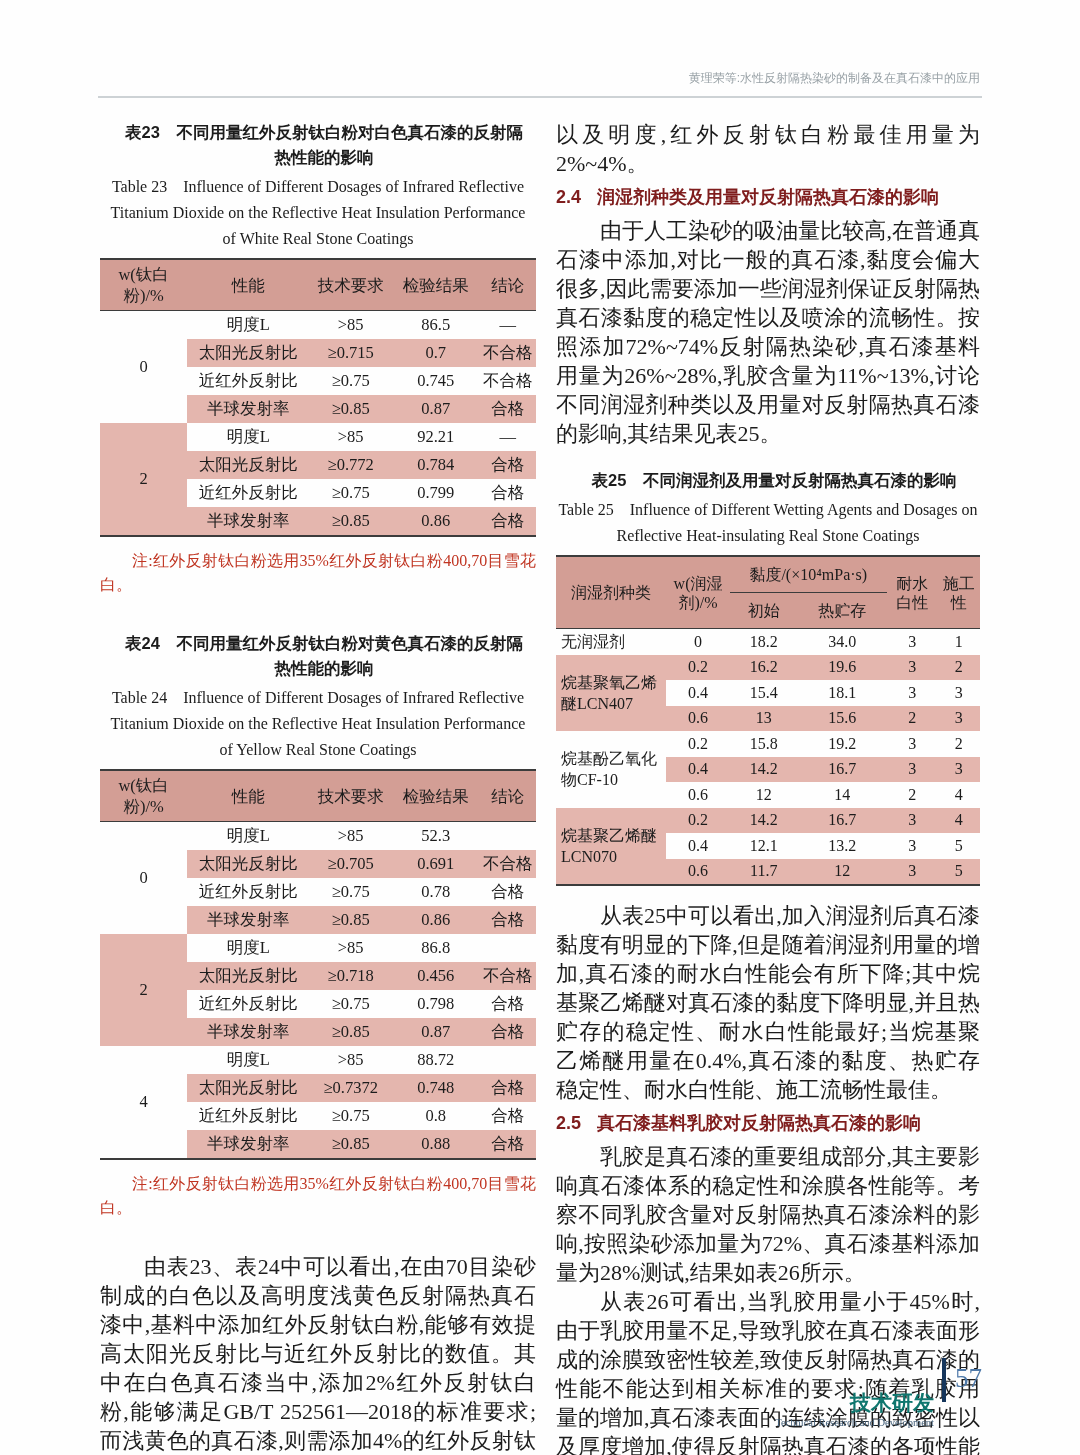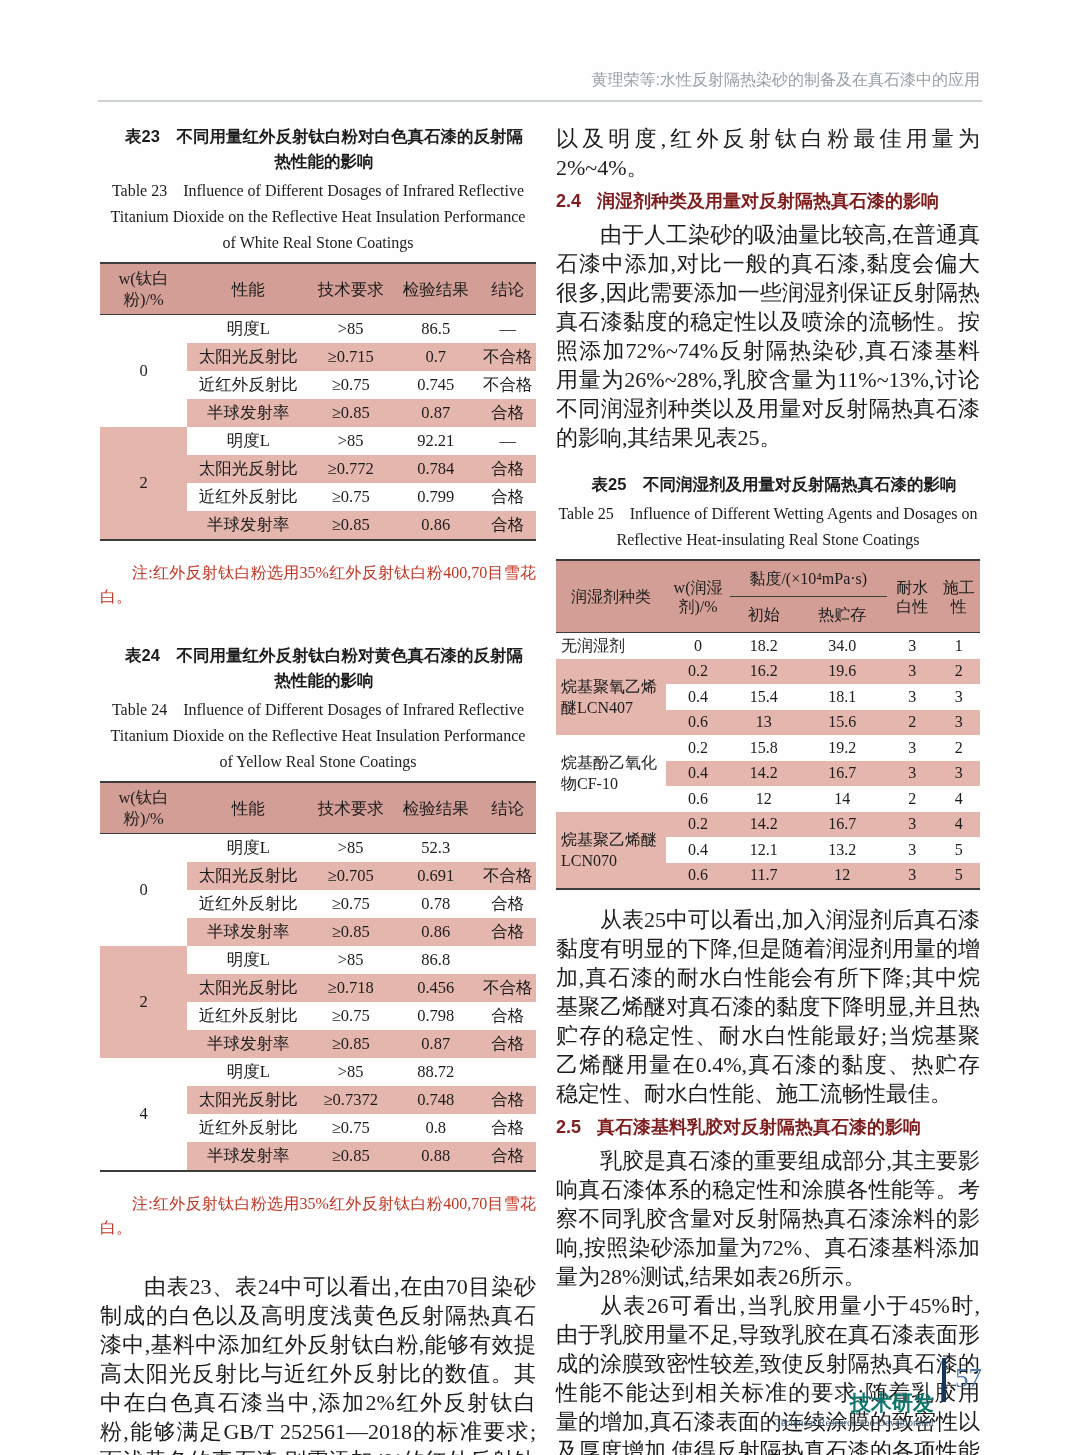--- a/index.html
+++ b/index.html
@@ -1,38 +1,38 @@
 <!DOCTYPE html>
 <html><head>
 <meta charset="utf-8">
 <style>
   html,body{margin:0;padding:0;background:#ffffff;}
   .page{position:relative;width:1080px;height:1455px;background:#fefefe;overflow:hidden;
         font-family:"Liberation Serif",serif;color:#1c1c1c;}
   
-  .running-head{padding:70px 100px 0 100px;text-align:right;font-size:16px;color:#97a0a5;
+  .running-head{padding:70px 100px 0 100px;text-align:right;font-size:12px;color:#97a0a5;
                 font-family:"Liberation Sans",sans-serif;}
   .head-rule{margin:9px 98px 0 98px;border-top:2px solid #cdd2d5;}
   
   .columns{display:flex;gap:20px;padding:22px 100px 0 100px;}
   .col-left{width:436px;flex:none;}
   .col-right{width:424px;flex:none;}
   
   .caption-cn{font-family:"Liberation Sans",sans-serif;font-weight:bold;font-size:16.5px;
               line-height:25px;text-align:center;margin:0 6px 4px 18px;}
   .caption-en{font-weight:normal;font-size:16px;line-height:26px;text-align:center;margin:0 2px 6px 2px;}
   
   .body-para{margin:0;font-size:22px;line-height:29px;text-align:justify;text-indent:2em;}
   .no-indent{text-indent:0;}
   .section-head{margin:5px 0 4px 0;font-family:"Liberation Sans",sans-serif;font-weight:bold;
                 font-size:18px;line-height:29px;color:#7f1d1d;}
   .section-head .sec-num{margin-right:16px;}
   .subsection-head{margin:0;font-size:17.5px;line-height:30px;font-weight:normal;color:#1c1c1c;}
   .subsection-head .sec-num{color:#a21caf;margin-right:30px;font-family:Liberation Sans, sans-serif;}
-  .note{margin:20px 0 0 0;color:#c03522;font-size:16px;line-height:24px;text-indent:2em;text-align:justify;}
+  .note{margin:12px 0 0 0;color:#c03522;font-size:16px;line-height:24px;text-indent:2em;text-align:justify;}
   .spacer-t24{height:34px;}
   .para-top{margin-top:32px;}
   
   .ptable{border-collapse:collapse;width:100%;border-top:2px solid #3c3c3c;border-bottom:2px solid #3c3c3c;}
   .ptable thead{border-bottom:1.5px solid #3c3c3c;}
   .ptable th,.ptable td{text-align:center;vertical-align:middle;font-weight:normal;padding:1px 2px;}
   .ptable thead th{background:#d39e95;font-size:16.5px;line-height:21px;}
   .dose tbody td{height:26px;font-size:16.5px;}
   .dose thead th{height:48px;}
   .t25 tbody td{height:23.5px;font-size:16px;}

